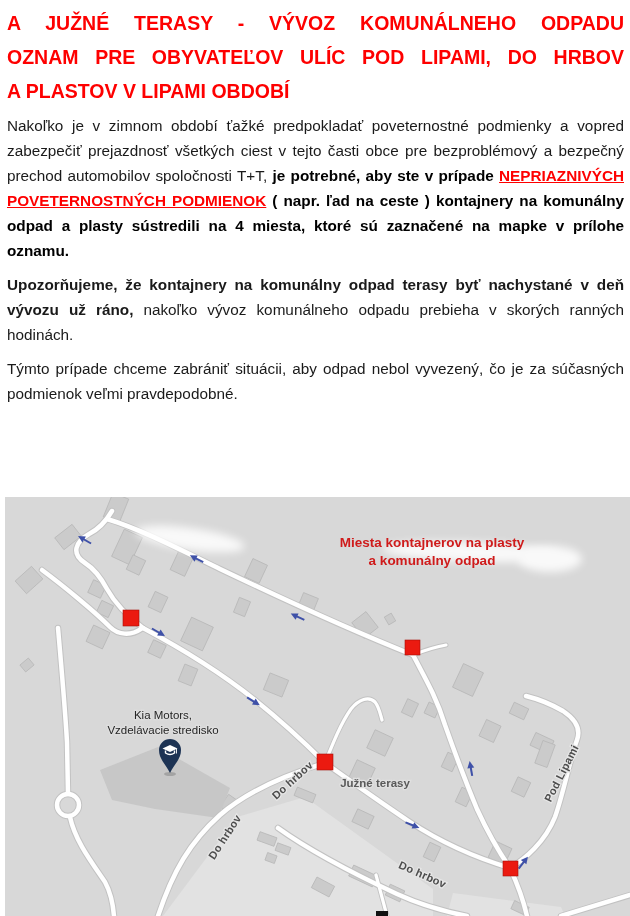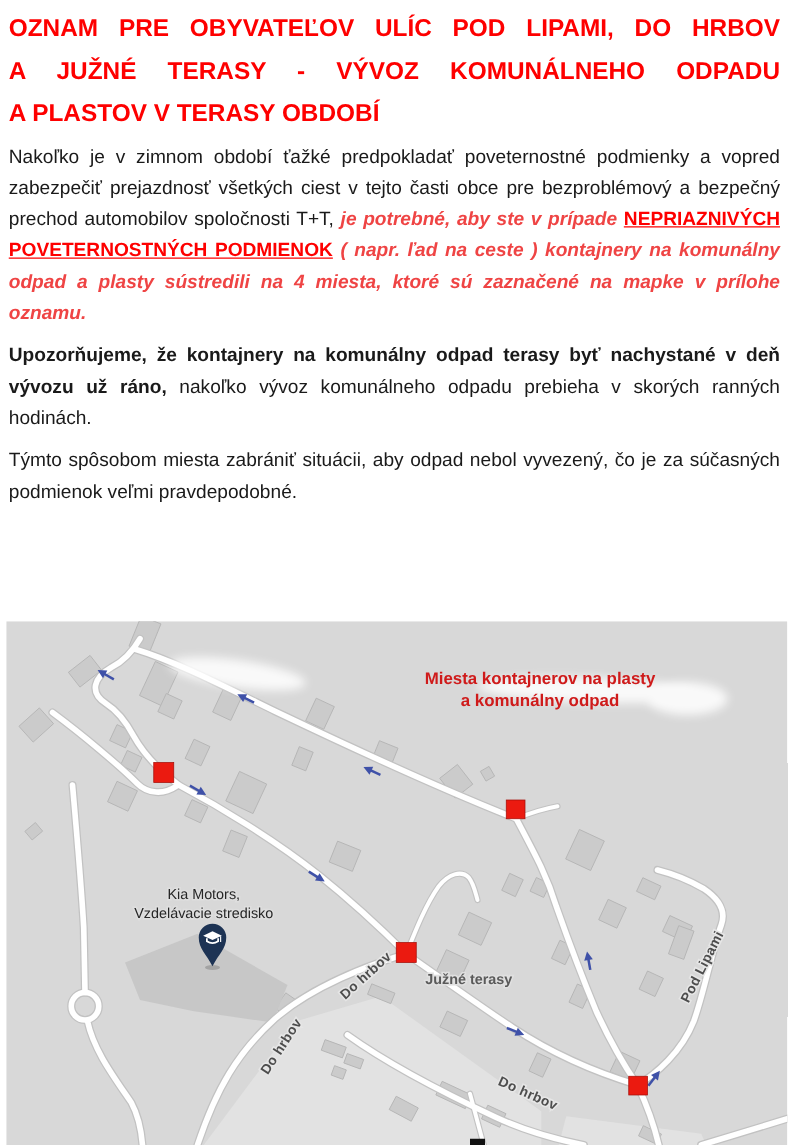--- a/index.html
+++ b/index.html
@@ -5,21 +5,21 @@
   html,body{margin:0;padding:0;}
   body{
     width:630px;height:916px;position:relative;background:#ffffff;
     font-family:"Liberation Sans", sans-serif;overflow:hidden;
   }
   .doc{position:absolute;left:7px;top:6px;width:617px;}
   .doc-title{color:#fe0000;font-weight:bold;font-size:19.5px;line-height:34px;margin-bottom:5px;}
   .title-line{text-align:justify;}
   .title-line.justify-full{text-align-last:justify;}
   .para{font-size:15.3px;line-height:25px;color:#1a1a1a;text-align:justify;margin:0 0 9px 0;}
-  .red{color:#ef4444;font-weight:bold;font-style:italic;}
+  .red{color:#000000;font-weight:bold;}
   .red-underline{color:#fe0000;font-weight:bold;text-decoration:underline;}
   .bold{font-weight:bold;}
   .map-wrap{position:absolute;left:5px;top:497px;width:625px;height:358px;}
   svg text{font-family:"Liberation Sans", sans-serif;}
   .street-label{font-size:11px;font-weight:bold;fill:#4d4d4d;stroke:#e6e6e6;stroke-width:2.5px;paint-order:stroke;letter-spacing:.3px;}
   .area-label{font-size:11.5px;font-weight:bold;fill:#5a5a5a;stroke:#e0e0e0;stroke-width:2.5px;paint-order:stroke;}
   .poi-label{font-size:11.5px;fill:#262626;stroke:#dedede;stroke-width:2.5px;paint-order:stroke;}
   .legend-text{font-size:13.5px;font-weight:bold;}
   .road-casing{fill:none;stroke:#c2c2c2;stroke-width:6.5;stroke-linecap:round;stroke-linejoin:round;}
   .road-fill{fill:none;stroke:#ffffff;stroke-width:4.5;stroke-linecap:round;stroke-linejoin:round;}
@@ -28,30 +28,30 @@
   .bldg{fill:#cbcbcb;stroke:#b5b5b5;stroke-width:.7;}
   .plot{fill:#e2e2e2;}
   .arrow line{stroke:#3f51a8;stroke-width:2;}
   .arrow path{fill:#3f51a8;}
 </style>
 </head>
 <body>
 
 <div class="doc">
   <div class="doc-title">
+    <div class="title-line justify-full">A JUŽNÉ TERASY - VÝVOZ KOMUNÁLNEHO ODPADU</div>
     <div class="title-line justify-full">OZNAM PRE OBYVATEĽOV ULÍC POD LIPAMI, DO HRBOV</div>
-    <div class="title-line justify-full">A JUŽNÉ TERASY - VÝVOZ KOMUNÁLNEHO ODPADU</div>
-    <div class="title-line">A PLASTOV V TERASY OBDOBÍ</div>
+    <div class="title-line">A PLASTOV V LIPAMI OBDOBÍ</div>
   </div>
 
   <p class="para"><span>Nakoľko je v zimnom období ťažké predpokladať poveternostné podmienky a vopred zabezpečiť prejazdnosť všetkých ciest v tejto časti obce pre bezproblémový a bezpečný prechod automobilov spoločnosti T+T, </span><span class="red">je potrebné, aby ste v prípade </span><span class="red-underline">NEPRIAZNIVÝCH POVETERNOSTNÝCH PODMIENOK</span><span class="red"> ( napr. ľad na ceste ) kontajnery na komunálny odpad a plasty sústredili na 4 miesta, ktoré sú zaznačené na mapke v prílohe oznamu.</span></p>
 
   <p class="para"><span class="bold">Upozorňujeme, že kontajnery na komunálny odpad terasy byť nachystané v deň vývozu už ráno, </span><span>nakoľko vývoz komunálneho odpadu prebieha v skorých ranných hodinách.</span></p>
 
-  <p class="para">Týmto spôsobom miesta zabrániť situácii, aby odpad nebol vyvezený, čo je za súčasných podmienok veľmi pravdepodobné.</p>
+  <p class="para">Týmto prípade chceme zabrániť situácii, aby odpad nebol vyvezený, čo je za súčasných podmienok veľmi pravdepodobné.</p>
 
 </div>
 
 <div class="map-wrap">
 <svg width="625" height="419" viewBox="0 0 625 419" xmlns="http://www.w3.org/2000/svg">
   <defs>
     <filter id="blurf" x="-50%" y="-50%" width="200%" height="200%">
           <feGaussianBlur stdDeviation="4"></feGaussianBlur>
         </filter>
   </defs>

